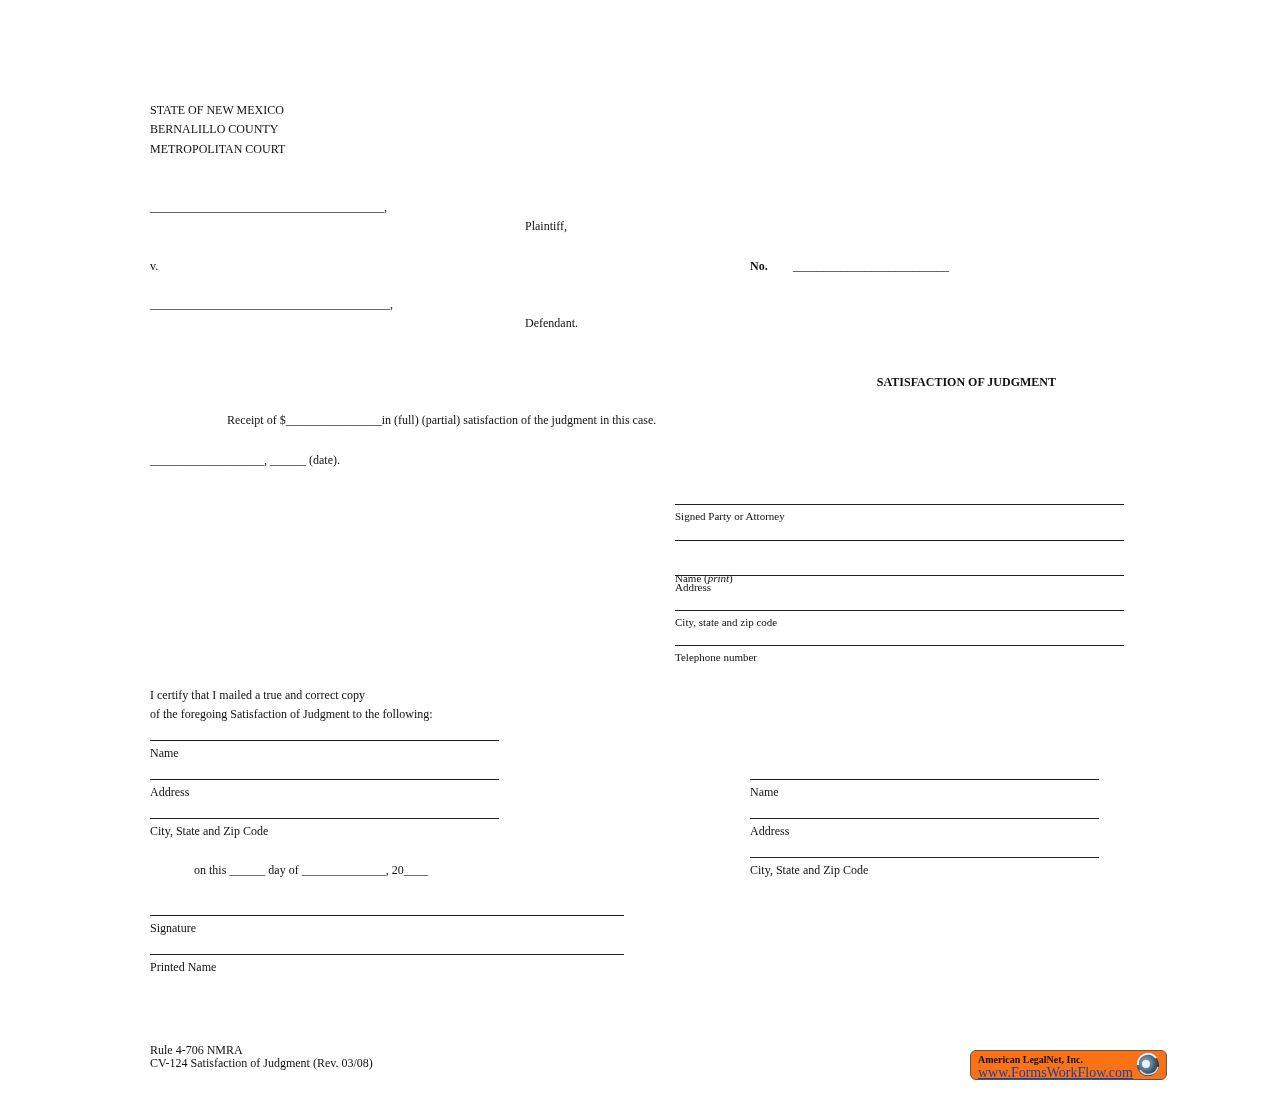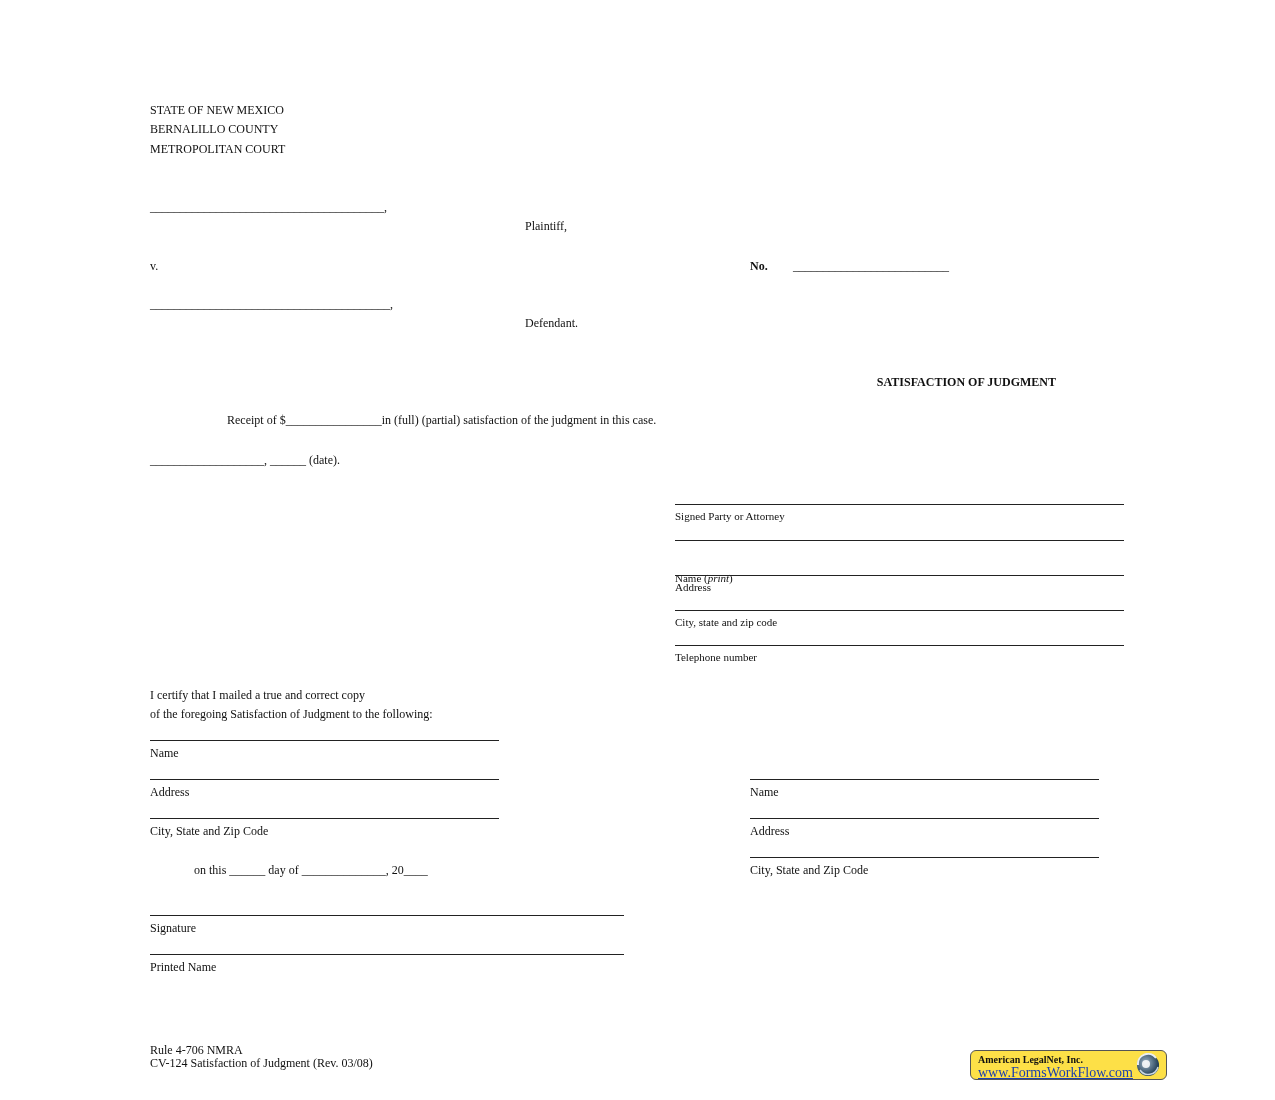--- a/index.html
+++ b/index.html
@@ -6,21 +6,21 @@
   body { width: 1275px; height: 1100px; position: relative; overflow: hidden;
          font-family: "Liberation Serif", "DejaVu Serif", serif; color: #111; }
   .abs { position: absolute; white-space: pre; }
   .t18 { font-size: 12px; line-height: 20px; }
   .t17 { font-size: 11px; line-height: 19px; }
   .bold { font-weight: bold; }
   .ital { font-style: italic; }
   .rule { position: absolute; height: 0; border-top: 1.3px solid #222; }
   .footer { font-size: 12px; line-height: 14px; }
   .badge { position: absolute; left: 970px; top: 1050px; width: 195px; height: 28px;
-           border: 1px solid #555; border-radius: 6px; background: #fde047; }
+           border: 1px solid #555; border-radius: 6px; background: #f97316; }
   .badge-name { position: absolute; left: 7px; top: 3px; font-size: 10px; font-weight: bold;
                 font-family: "Liberation Serif", serif; white-space: nowrap; }
   .badge-url { position: absolute; left: 7px; top: 14px; font-size: 14px; color: #1a3fb0;
                text-decoration: underline; font-family: "Liberation Serif", serif; white-space: nowrap; }
   .badge-logo { position: absolute; right: 4px; top: 2px; width: 30px; height: 24px; }
 </style>
 </head>
 <body>
 
 <div class="abs t18" style="left:150px; top:100px;">STATE OF NEW MEXICO</div>

